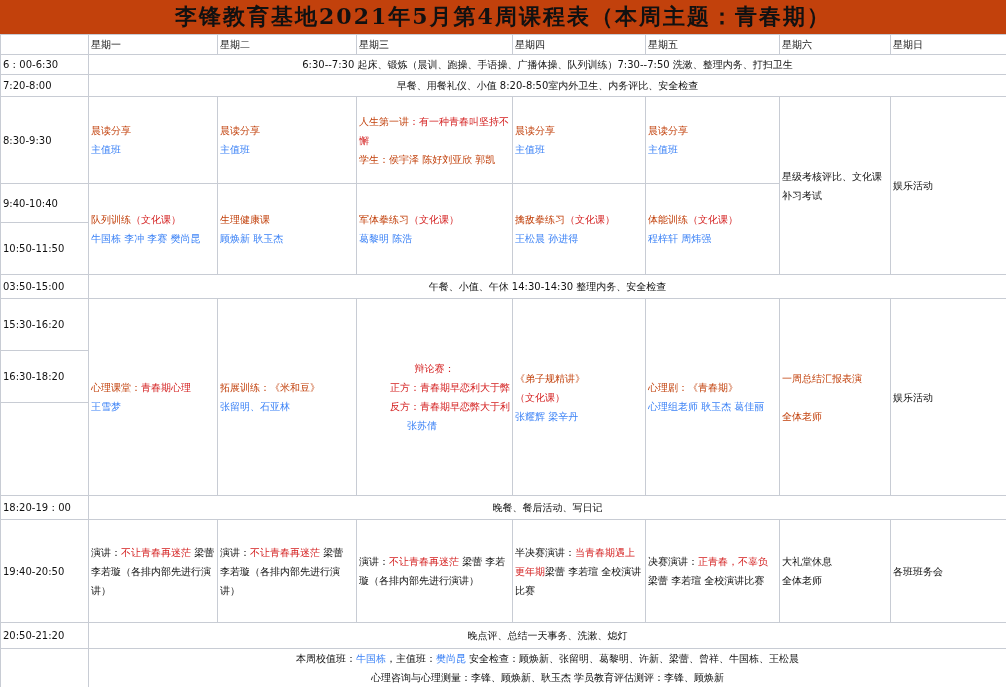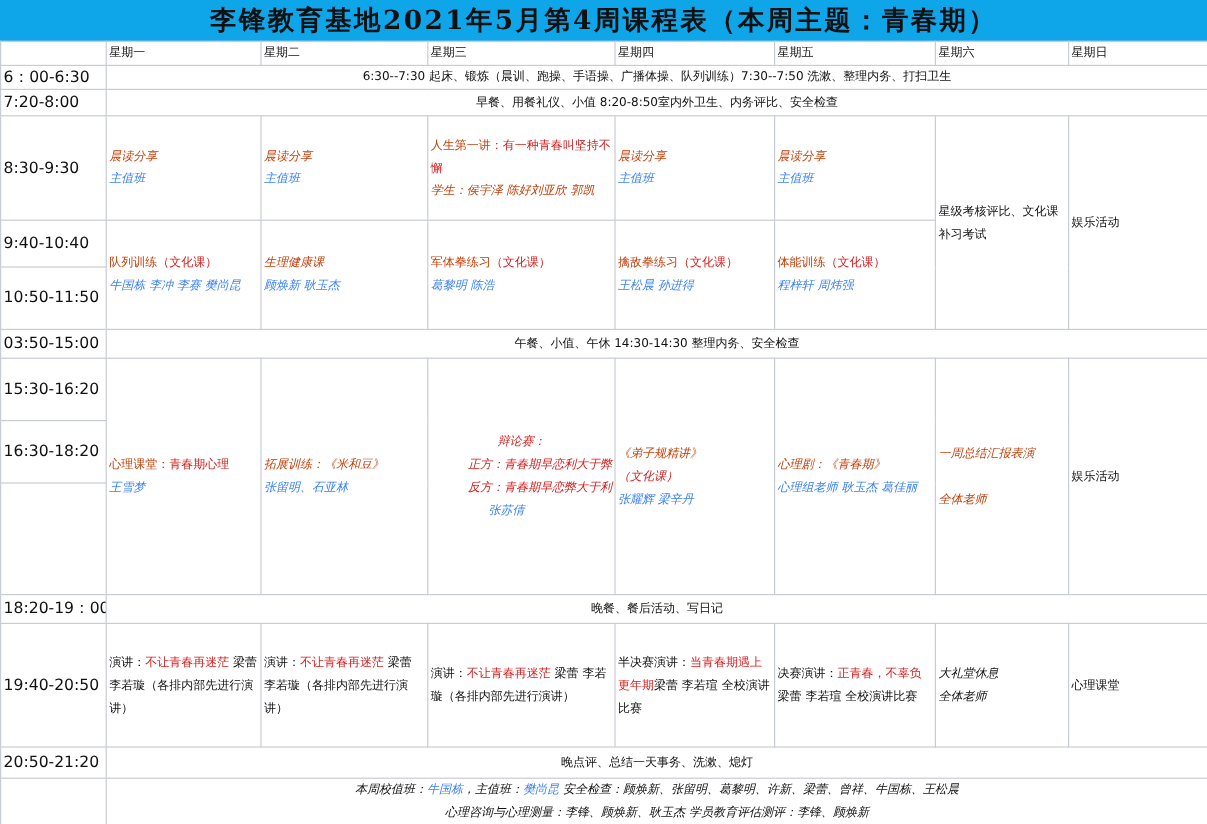--- a/index.html
+++ b/index.html
@@ -1,28 +1,28 @@
 <!DOCTYPE html>
 <html><head>
 <meta charset="utf-8">
 <style>
   html,body{margin:0;padding:0;background:#fff;}
   body{width:1006px;height:687px;overflow:hidden;font-family:"DejaVu Sans","Liberation Sans",sans-serif;font-size:14px;color:#111;}
   .sheet{position:relative;width:1006px;height:687px;}
-  .title{position:absolute;left:0;top:0;width:1006px;height:34px;background:#0ea5e9;display:flex;align-items:center;justify-content:center;font-family:"DejaVu Serif","Liberation Serif",serif;font-weight:bold;font-size:22px;letter-spacing:2px;color:#111;border-bottom:1px solid #c8ccd4;}
+  .title{position:absolute;left:0;top:0;width:1006px;height:34px;background:#c2410c;display:flex;align-items:center;justify-content:center;font-family:"DejaVu Serif","Liberation Serif",serif;font-weight:bold;font-size:22px;letter-spacing:2px;color:#111;border-bottom:1px solid #c8ccd4;}
   table{position:absolute;left:0;top:34px;border-collapse:collapse;table-layout:fixed;width:1006px;}
   td{border:1px solid #c8ccd4;padding:0 2px;vertical-align:middle;line-height:19px;font-size:10px;overflow:hidden;word-break:break-all;}
-  td.time{font-size:13px;white-space:nowrap;}
+  td.time{font-size:10px;white-space:nowrap;}
   td.span{text-align:center;}
   .red{color:#d42020;}
   .blue{color:#3b82f6;}
   .blk{color:#c2410c;}
   .center{text-align:center;}
   .indent{padding-left:48px;text-indent:-48px;text-align:right;}
-  .line{display:block;font-style:italic;}
+  .line{display:block;}
 </style>
 </head>
 <body>
 
 <div class="sheet">
   <div class="title">李锋教育基地2021年5月第4周课程表（本周主题：青春期）</div>
   <table>
     <colgroup>
       <col style="width:88px">
         <col style="width:129px">
@@ -135,21 +135,21 @@
       <td class="time">19:40-20:50</td>
       <td><span>演讲：</span><span class="red">不让青春再迷茫</span><span>   梁蕾    李若璇（各排内部先进行演讲）</span></td>
       <td><span>演讲：</span><span class="red">不让青春再迷茫</span><span>   梁蕾    李若璇（各排内部先进行演讲）</span></td>
       <td><span>演讲：</span><span class="red">不让青春再迷茫</span><span>   梁蕾    李若璇（各排内部先进行演讲）</span></td>
       <td><span>半决赛演讲：</span><span class="red">当青春期遇上更年期</span><span>梁蕾      李若瑄  全校演讲比赛</span></td>
       <td><span>决赛演讲：</span><span class="red">正青春，不辜负</span><span>  梁蕾  李若瑄  全校演讲比赛</span></td>
       <td>
             <span class="line">大礼堂休息</span>
             <span class="line">全体老师</span>
           </td>
-      <td>心理课堂</td>
+      <td>各班班务会</td>
     </tr>
     <tr style="height:26px">
       <td class="time">20:50-21:20</td>
       <td class="span" colspan="7">晚点评、总结一天事务、洗漱、熄灯</td>
     </tr>
     <tr style="height:39px">
       <td></td>
       <td class="span" colspan="7">
         <span class="line"><span>本周校值班：</span><span class="blue">牛国栋</span><span>，主值班：</span><span class="blue">樊尚昆</span><span>    安全检查：顾焕新、张留明、葛黎明、许新、梁蕾、曾祥、牛国栋、王松晨</span></span>
         <span class="line">心理咨询与心理测量：李锋、顾焕新、耿玉杰    学员教育评估测评：李锋、顾焕新</span>

